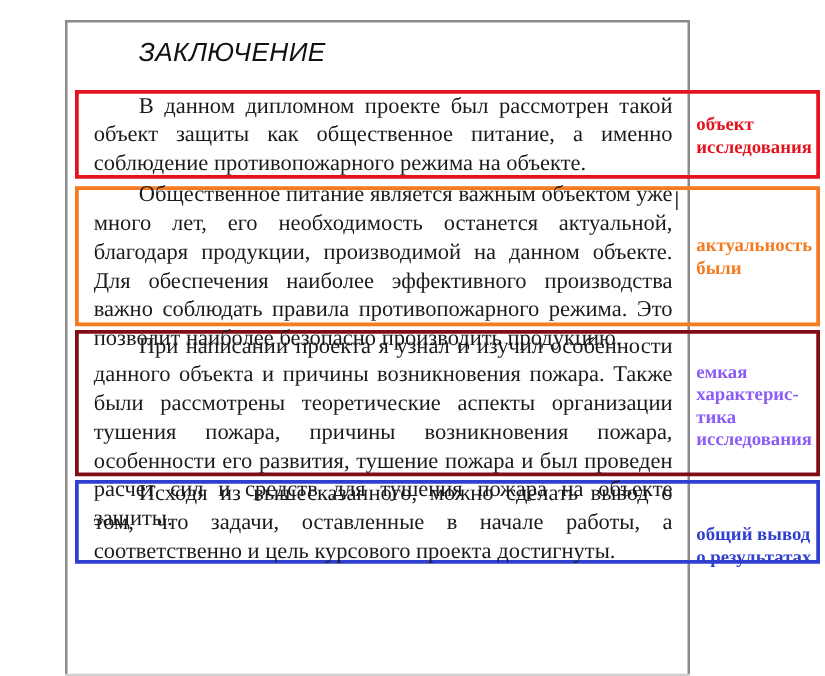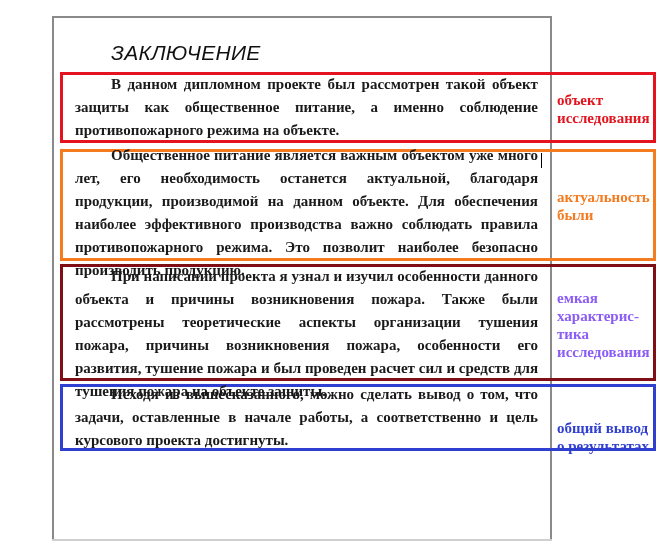--- a/index.html
+++ b/index.html
@@ -16,21 +16,21 @@
     }
     .page-bottom-shadow {
       position: absolute;
       left: 52px; top: 539px;
       width: 500px; height: 2px;
       background: #cfcfcf;
     }
 
     .title {
       position: absolute;
-      left: 111px; top: 41px;
+      left: 111px; top: 31px;
       font-family: "Liberation Sans", "DejaVu Sans", sans-serif;
       font-style: italic;
       font-size: 21px;
       letter-spacing: 0.3px;
       color: #111111;
     }
 
     .box {
       position: absolute;
       left: 60px;
@@ -40,26 +40,25 @@
     }
     .box-red    { top: 72px;  height: 71px;  border-color: #e3141f; }
     .box-orange { top: 149px; height: 112px; border-color: #f47b20; }
     .box-dark   { top: 264px; height: 117px; border-color: #7f0f14; }
     .box-blue   { top: 384px; height: 67px;  border-color: #2f3fcf; }
 
     .para {
       position: absolute;
       left: 75px;
       width: 463px;
-      font-size: 15px;
+      font-size: 18px;
       line-height: 23px;
       color: #1a1a1a;
       text-align: justify;
       text-indent: 36px;
-      font-weight: bold;
     }
     .para-1 { top: 73px; }
     .para-2 { top: 144px; }
     .para-3 { top: 265px; }
     .para-4 { top: 383px; }
 
     .label {
       position: absolute;
       left: 557px;
       font-family: Liberation Serif, serif;

